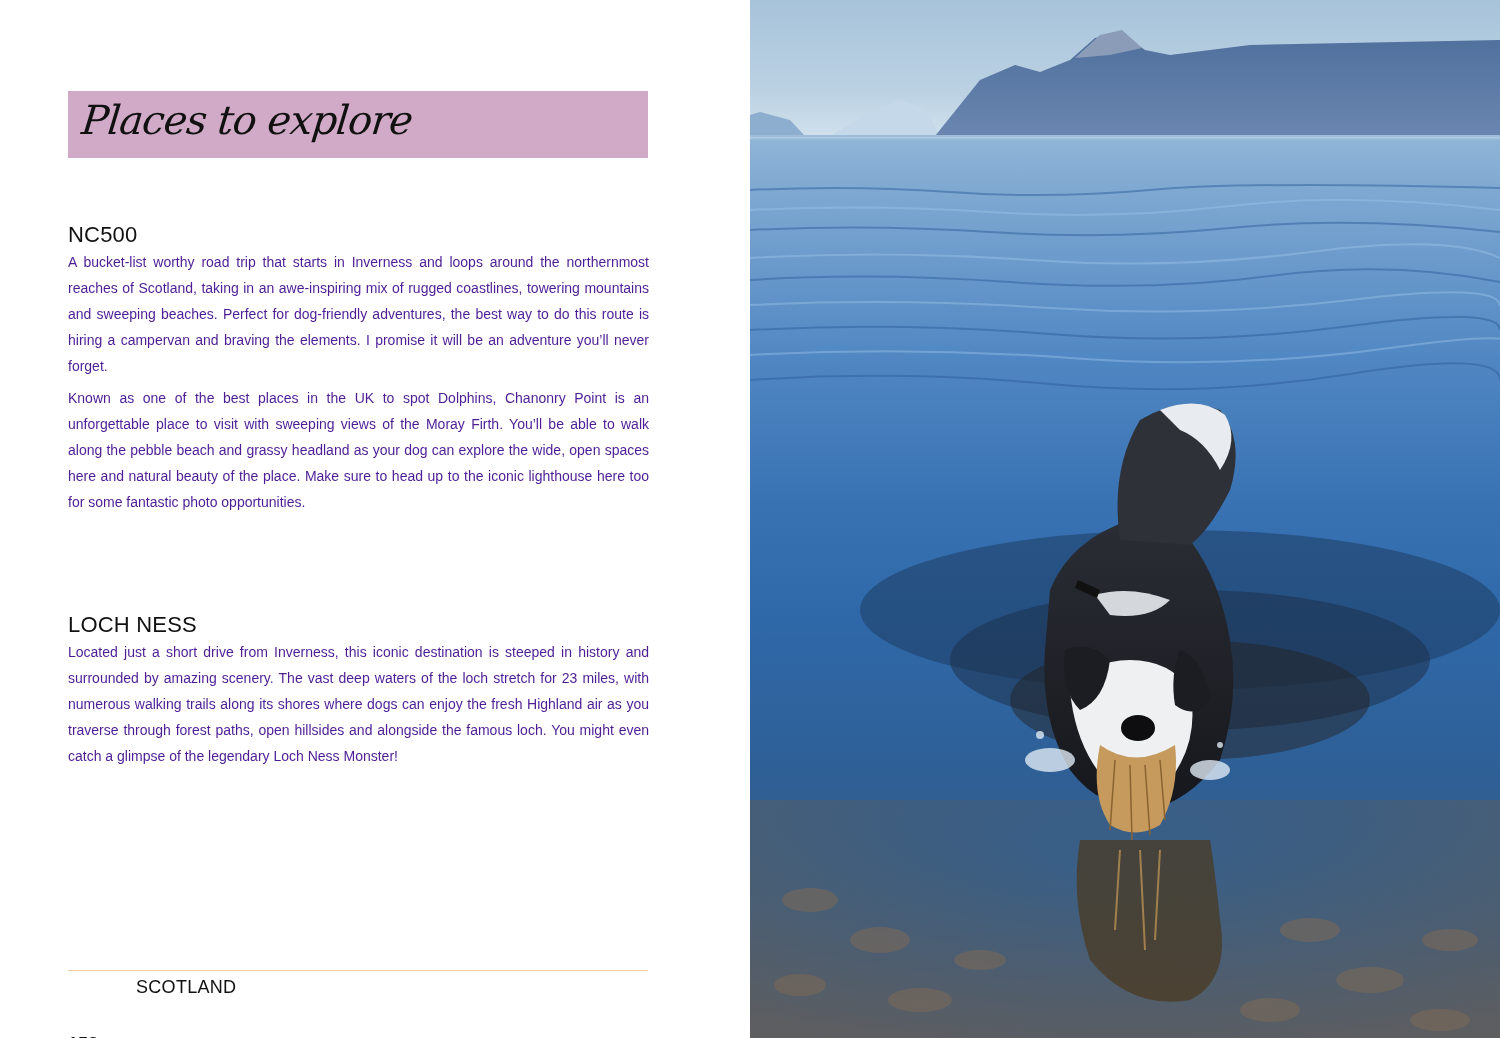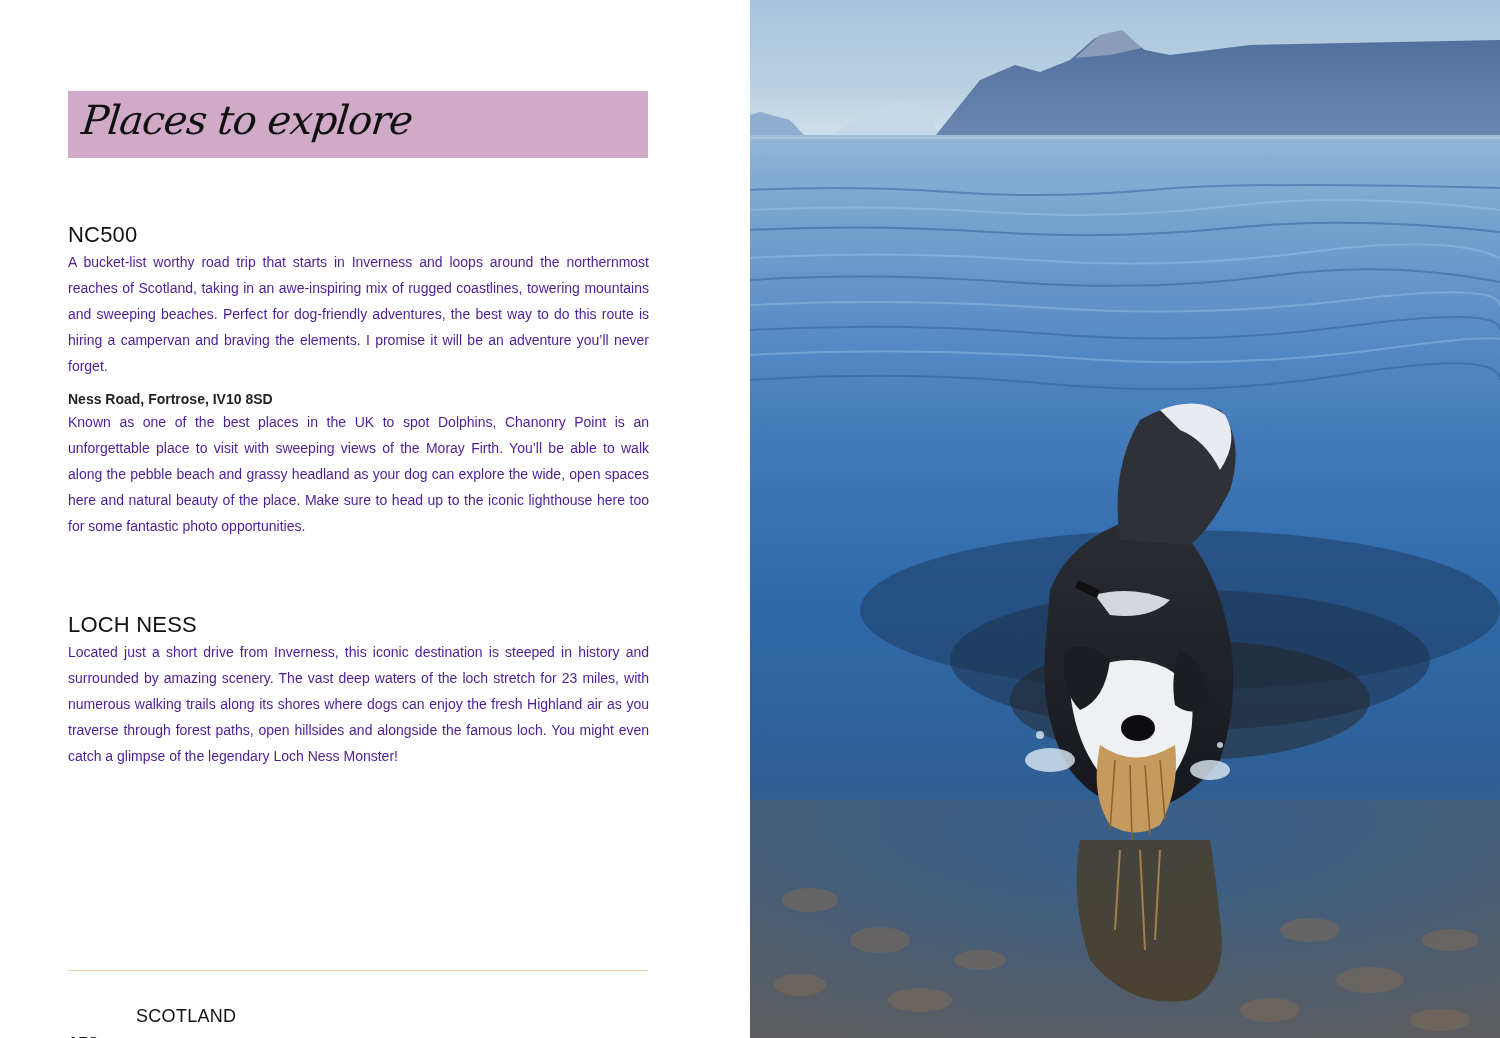--- a/index.html
+++ b/index.html
@@ -44,21 +44,21 @@
     .s2 { top: 384px; }
     .s3 { top: 612px; }
     .footer-rule {
       position: absolute; left: 68px; top: 970px; width: 580px; height: 1px;
       background: #f0cfa0;
     }
     .page-num {
       position: absolute; left: 68px; top: 1034px; font-size: 18px; font-weight: bold; color: #111;
     }
     .chapter {
-      position: absolute; left: 136px; top: 1006px; font-size: 18px; color: #111; letter-spacing: 0.3px;
+      position: absolute; left: 136px; top: 977px; font-size: 18px; color: #111; letter-spacing: 0.3px;
     }
     .photo {
       position: absolute; left: 750px; top: 0; width: 750px; height: 1038px; overflow: hidden;
       background: linear-gradient(180deg,
         #a7c3da 0%, #bcd2e3 9%, #cfe0ec 13%,
         #8fb4d6 13.5%, #7aa5d0 20%, #4f86c2 35%, #3a73b4 48%,
         #2f68a8 60%, #2e5f95 75%, #3a5f86 85%, #4b5e75 100%);
     }
     .photo svg { position: absolute; left: 0; top: 0; }
   </style>
@@ -69,21 +69,20 @@
   <div class="title-banner">
     <div class="title-text">Places to explore</div>
   </div>
 
   <div class="section s1">
     <h2>NC500</h2>
     <p>A bucket-list worthy road trip that starts in Inverness and loops around the northernmost reaches of Scotland, taking in an awe-inspiring mix of rugged coastlines, towering mountains and sweeping beaches. Perfect for dog-friendly adventures, the best way to do this route is hiring a campervan and braving the elements. I promise it will be an adventure you’ll never forget.</p>
   </div>
 
   <div class="section s2">
-    <div class="addr">Ness Road, Fortrose, IV10 8SD</div>
     <p>Known as one of the best places in the UK to spot Dolphins, Chanonry Point is an unforgettable place to visit with sweeping views of the Moray Firth. You’ll be able to walk along the pebble beach and grassy headland as your dog can explore the wide, open spaces here and natural beauty of the place. Make sure to head up to the iconic lighthouse here too for some fantastic photo opportunities.</p>
   </div>
 
   <div class="section s3">
     <h2>LOCH NESS</h2>
     <p>Located just a short drive from Inverness, this iconic destination is steeped in history and surrounded by amazing scenery. The vast deep waters of the loch stretch for 23 miles, with numerous walking trails along its shores where dogs can enjoy the fresh Highland air as you traverse through forest paths, open hillsides and alongside the famous loch. You might even catch a glimpse of the legendary Loch Ness Monster!</p>
   </div>
 
   <div class="footer-rule"></div>
   <div class="page-num">158</div>

